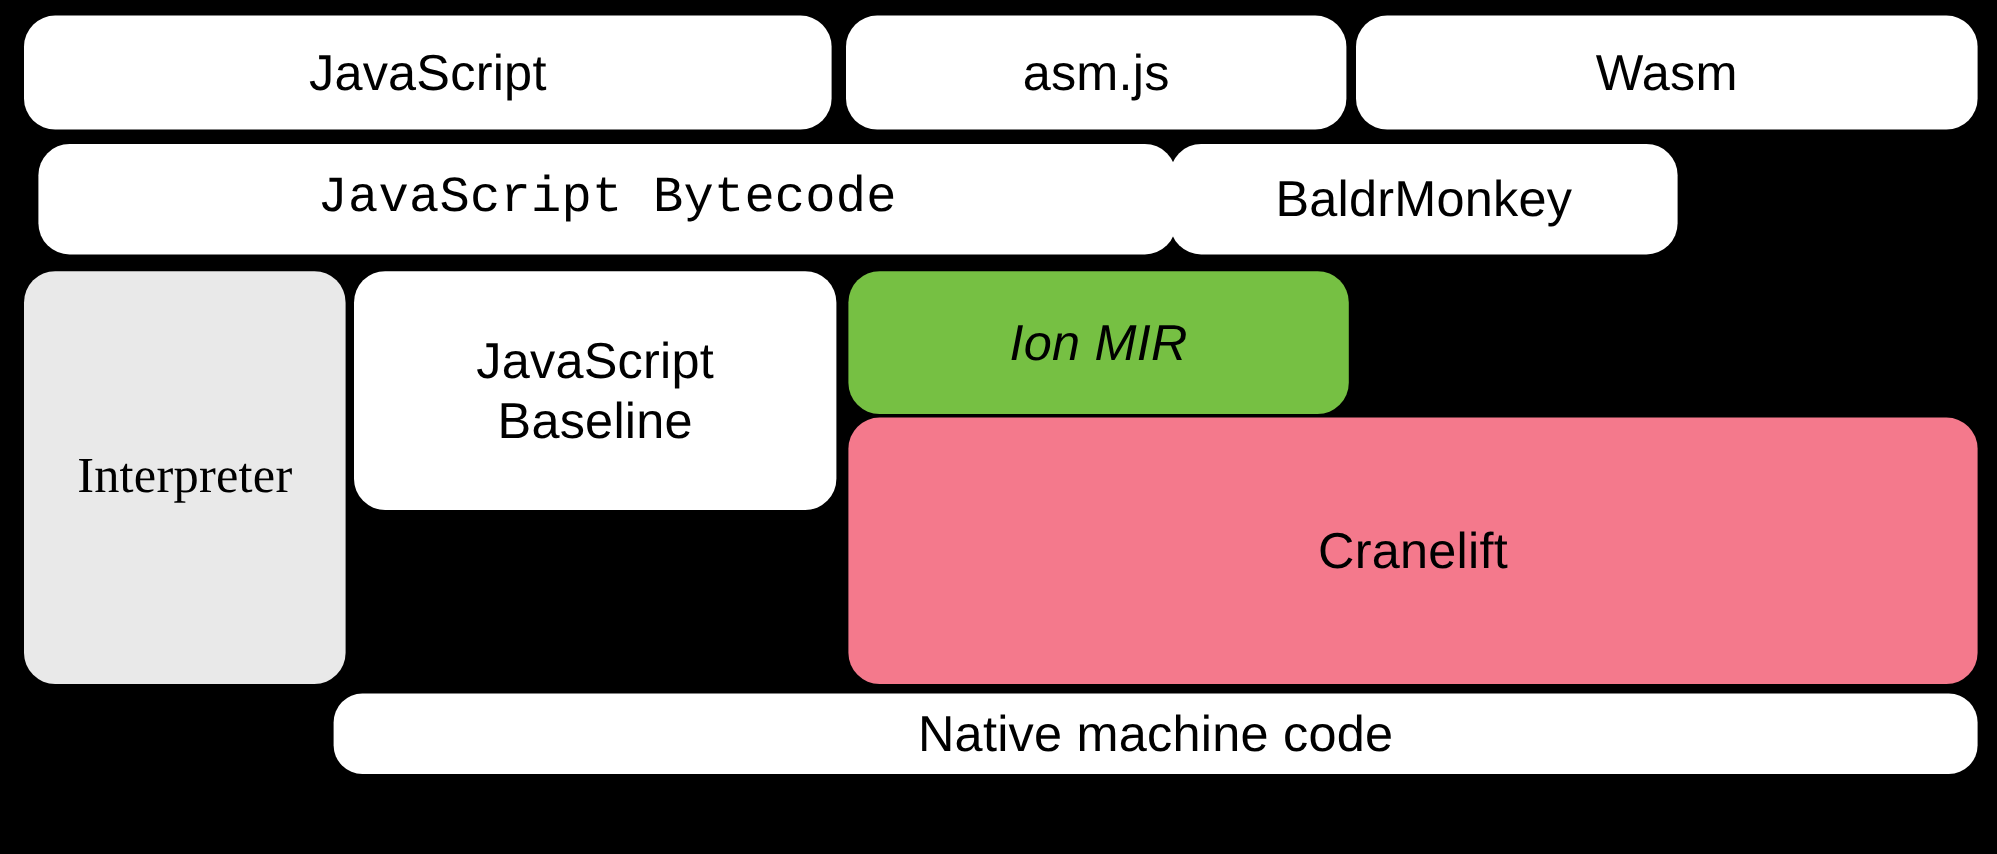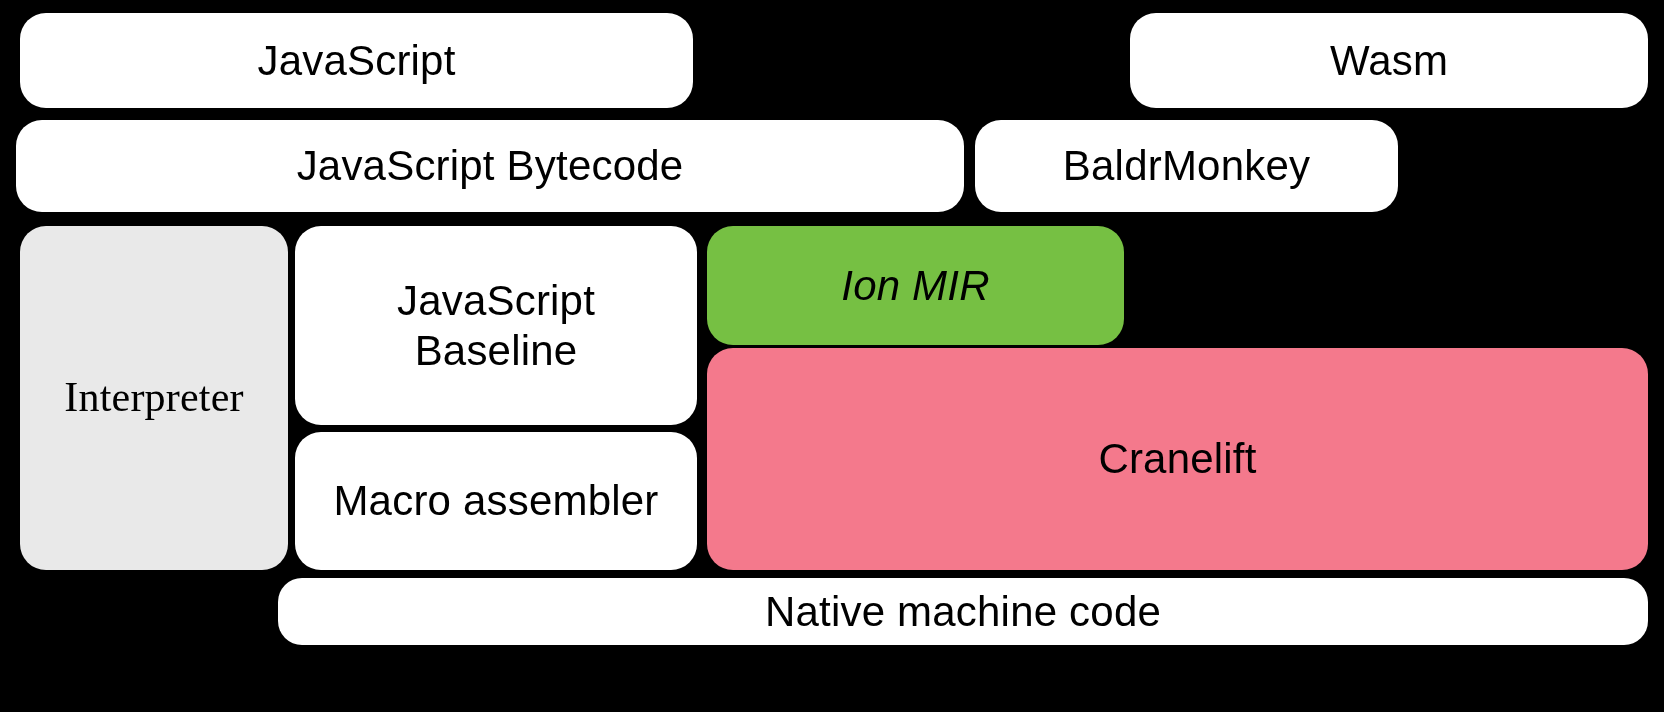--- a/index.html
+++ b/index.html
@@ -39,53 +39,53 @@
   .node.gray    { background: #e9e9e9; font-family: Liberation Serif, serif; }
   .node.green   { background: #76c043; font-style: italic; }
   .node.pink    { background: #f4798c; }
 
   
   #n-javascript      { left: 20px;   top: 13px;  width: 673px; height: 95px; }
   #n-asmjs           { left: 705px;  top: 13px;  width: 417px; height: 95px; }
   #n-wasm            { left: 1130px; top: 13px;  width: 518px; height: 95px; text-align: right; }
 
   
-  #n-js-bytecode     { left: 16px;   top: 120px; width: 948px; height: 92px; }
+  #n-js-bytecode     { left: 32px;   top: 120px; width: 948px; height: 92px; font-family: Liberation Mono, monospace; }
   #n-baldrmonkey     { left: 975px;  top: 120px; width: 423px; height: 92px; }
 
   
   #n-interpreter     { left: 20px;   top: 226px; width: 268px; height: 344px; }
   #n-js-baseline     { left: 295px;  top: 226px; width: 402px; height: 199px; }
   #n-macro-assembler { left: 295px;  top: 432px; width: 402px; height: 138px; }
   #n-ion-mir         { left: 707px;  top: 226px; width: 417px; height: 119px; }
   #n-cranelift       { left: 707px;  top: 348px; width: 941px; height: 222px; }
 
   
   #n-native-code     { left: 278px;  top: 578px; width: 1370px; height: 67px; border-radius: 24px; }
 </style>
 </head>
 <body>
 
 <div id="diagram">
 
   <div class="node white" id="n-javascript">JavaScript</div>
 
+  <div class="node white" id="n-asmjs">asm.js</div>
 
   <div class="node white" id="n-wasm">Wasm</div>
 
   <div class="node white" id="n-js-bytecode">JavaScript Bytecode</div>
 
   <div class="node white" id="n-baldrmonkey">BaldrMonkey</div>
 
   <div class="node gray" id="n-interpreter">Interpreter</div>
 
   <div class="node white" id="n-js-baseline">JavaScript
 Baseline</div>
 
-  <div class="node white" id="n-macro-assembler">Macro assembler</div>
 
   <div class="node green" id="n-ion-mir">Ion MIR</div>
 
   <div class="node pink" id="n-cranelift">Cranelift</div>
 
   <div class="node white" id="n-native-code">Native machine code</div>
 
 </div>
 
 </body></html>

